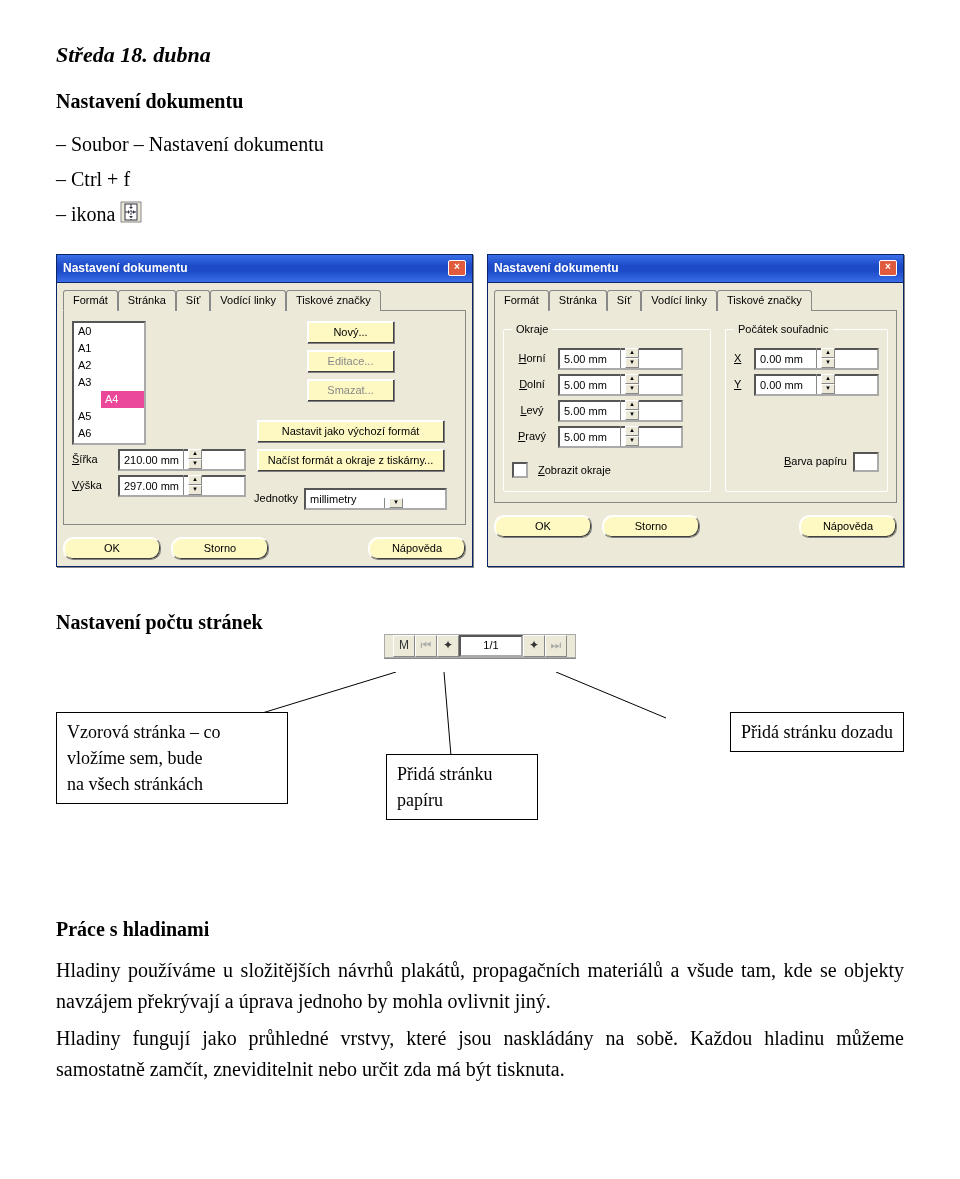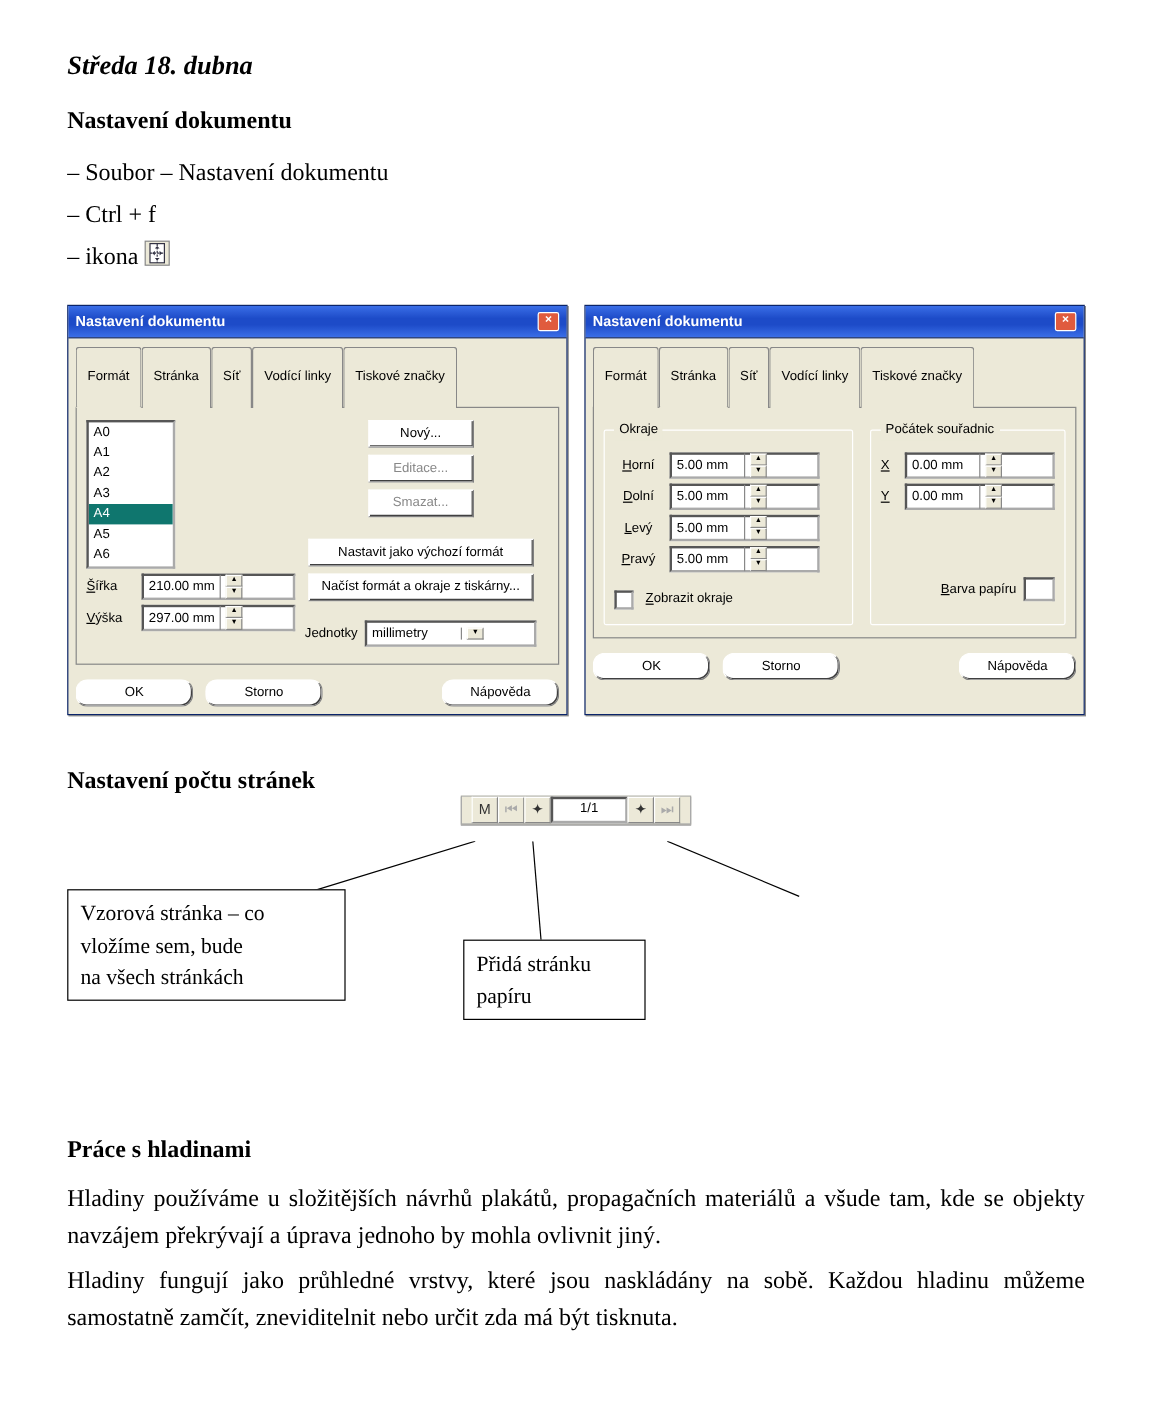--- a/index.html
+++ b/index.html
@@ -46,57 +46,57 @@
     width: 16px; height: 14px;
     background: #e05b3e;
     border: 1px solid #fff;
     border-radius: 2px;
     color: #fff; font-size: 10px; line-height: 12px; text-align: center;
   }
   .tabs { display: flex; gap: 0; padding: 6px 6px 0 6px; }
   .tab {
     border: 1px solid #888;
     border-bottom: none;
-    padding: 16px 9px;
+    padding: 1px 9px;
     background: #ece9d8;
     margin-right: 0px;
     position: relative;
     top: 1px;
     border-radius: 3px 3px 0 0;
     font-size: 11px;
   }
   .tab.active { background: #ece9d8; z-index: 2; border-bottom: 1px solid #ece9d8; }
   .panel {
     margin: 0 6px 6px 6px;
     border: 1px solid #888;
     background: #ece9d8;
     padding: 10px 8px;
   }
   .btn {
-    background: #ffffff;
+    background: #fef9c3;
     border: 1px solid #808080;
     border-top-color: #fff; border-left-color: #fff;
     box-shadow: inset -1px -1px 0 #404040, inset 1px 1px 0 #fff;
     padding: 2px 8px; min-width: 70px;
     text-align: center;
     font-size: 11px;
   }
   .btn.wide { min-width: 150px; width: 170px; }
   .btn.dis { color: #888; }
   .listbox {
     background: #fff;
     border: 2px inset #aaa;
     width: 70px; height: 120px;
     overflow: hidden;
     font-size: 11px;
   }
   .listbox div { padding: 0 4px; }
-  .listbox .sel { background: #0f766e; color: #fff; }
+  .listbox .sel { background: #ec4899; color: #fff; margin-left: 27px; }
   .num-input {
-    display: inline-flex; align-items: center;
+    display: inline-flex; align-items: flex-end;
     border: 2px inset #aaa; background: #fff; height: 18px;
   }
   .num-input span { padding: 0 4px; min-width: 52px; display: inline-block; }
   .spinner {
     display: flex; flex-direction: column; border-left: 1px solid #888;
   }
   .spinner div {
     width: 12px; height: 8px; background: #ece9d8;
     border: 1px solid #888; border-top-color: #fff; border-left-color:#fff;
     font-size: 7px; line-height: 6px; text-align: center;
@@ -378,19 +378,22 @@
   </svg>
   <div class="callbox" style="left:0; top:40px; width:210px;">
     <span>Vzorová stránka – co</span><br>
     <span>vložíme sem, bude</span><br>
     <span>na všech stránkách</span>
   </div>
   <div class="callbox small" style="left:330px; top:82px; width:130px;">
     <span>Přidá stránku</span><br>
     <span>papíru</span>
   </div>
+  <div class="callbox" style="right:0; top:40px;">
+    <span>Přidá stránku dozadu</span>
+  </div>
 </div>
 
 <div class="para-block">
   <h2 class="section">Práce s hladinami</h2>
   <p>Hladiny používáme u složitějších návrhů plakátů, propagačních materiálů a všude tam, kde se objekty navzájem překrývají a úprava jednoho by mohla ovlivnit jiný.</p>
   <p>Hladiny fungují jako průhledné vrstvy, které jsou naskládány na sobě. Každou hladinu můžeme samostatně zamčít, zneviditelnit nebo určit zda má být tisknuta.</p>
 </div>
 
 </body></html>

